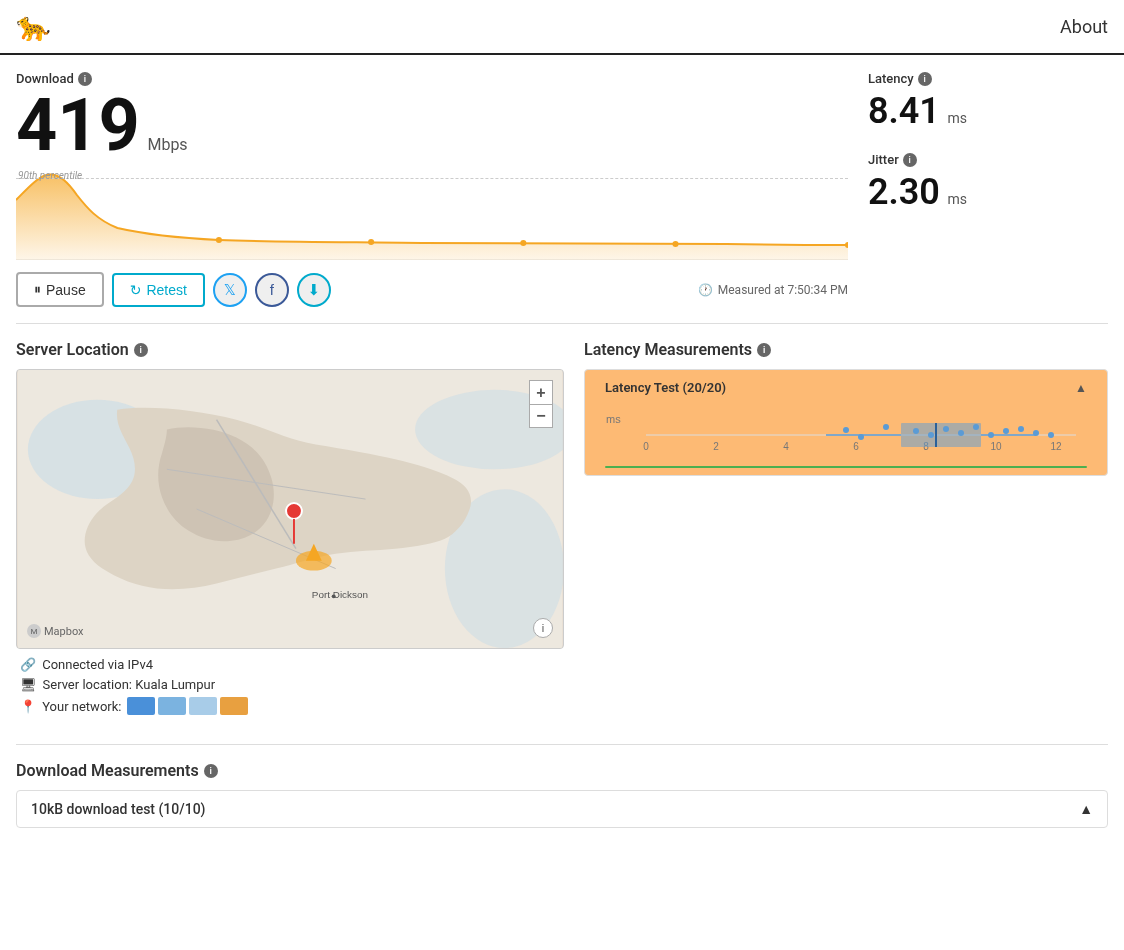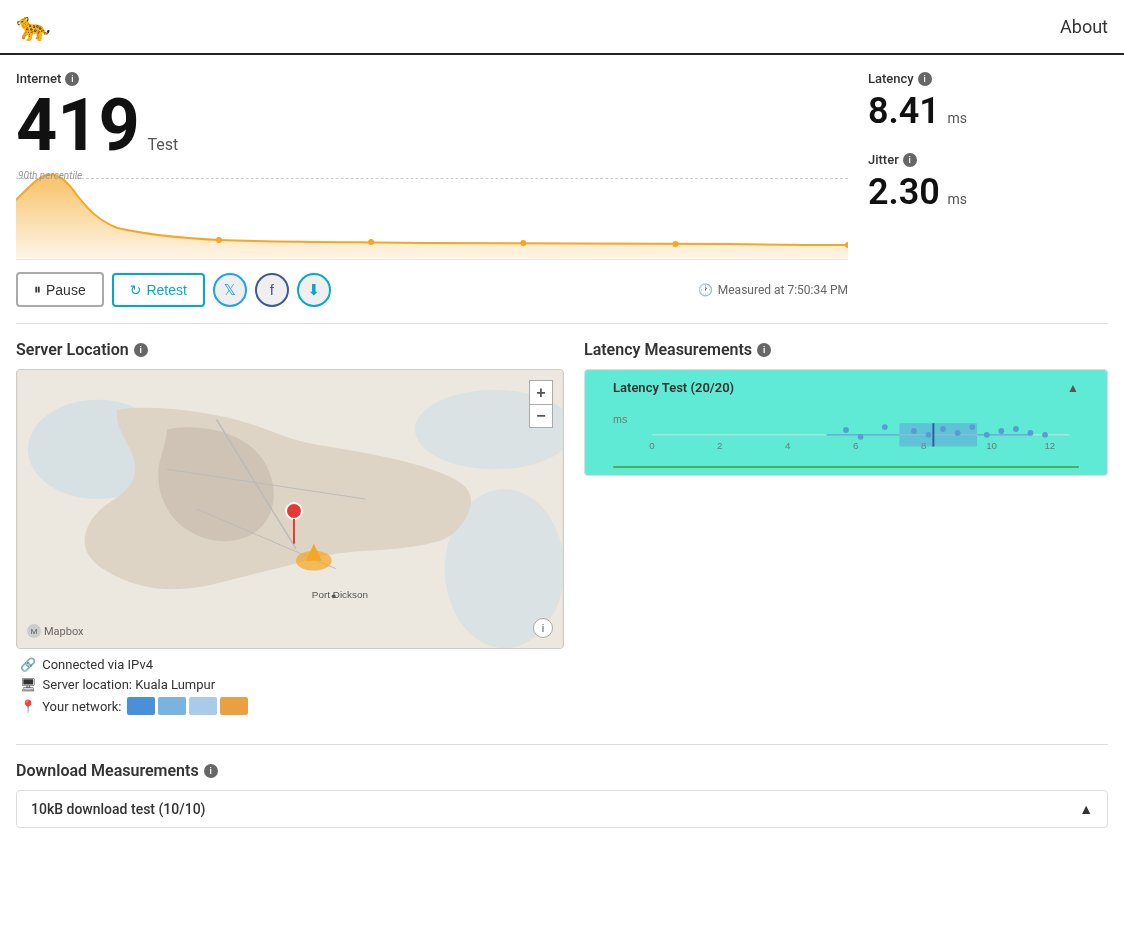--- a/index.html
+++ b/index.html
@@ -74,21 +74,21 @@
     
     .map-svg { width: 100%; height: 100%; }
 
     
     .map-info { padding: 8px 4px; font-size: 13px; color: #333; }
     .map-info-row { display: flex; align-items: center; gap: 6px; margin-bottom: 5px; }
     .network-swatches { display: flex; gap: 3px; }
     .swatch { width: 28px; height: 18px; border-radius: 2px; }
 
     
-    .latency-chart-box { border: 1px solid #ddd; border-radius: 4px; padding: 10px 28px; background: #5eead4; }
+    .latency-chart-box { border: 1px solid #ddd; border-radius: 4px; padding: 10px 20px; background: #fdba74; }
     .latency-chart-title { font-size: 13px; font-weight: 600; display: flex; justify-content: space-between; align-items: center; margin-bottom: 10px; }
     .chevron-up { font-size: 12px; color: #555; }
     .latency-chart-inner { position: relative; height: 60px; }
     .latency-green-line { width: 100%; height: 2px; background: #4caf50; margin-top: 8px; border-radius: 1px; }
 
     
     .download-measurements { margin-top: 16px; }
     .accordion-item { border: 1px solid #ddd; border-radius: 4px; }
     .accordion-header { display: flex; justify-content: space-between; align-items: center; padding: 10px 14px; cursor: pointer; }
     .accordion-title { font-size: 14px; font-weight: 500; }
@@ -106,26 +106,26 @@
   <a class="about-link">About</a>
 </div>
 
 <div class="main">
 
 
   <div class="speed-section">
     <div class="speed-left">
 
       <div class="metric-label">
-        <span>Internet</span>
+        <span>Download</span>
         <span class="info-icon">i</span>
       </div>
       <div>
         <span class="speed-value">419</span>
-        <span class="speed-unit">Test</span>
+        <span class="speed-unit">Mbps</span>
       </div>
 
       <div class="chart-area">
         <div class="percentile-line"></div>
         <span class="percentile-label">90th percentile</span>
         <svg class="speed-chart-svg" viewBox="0 0 820 90" preserveAspectRatio="none">
 
           <defs>
             <linearGradient id="speedGrad" x1="0" y1="0" x2="0" y2="1">
               <stop offset="0%" stop-color="#f5a623" stop-opacity="0.7"></stop>

